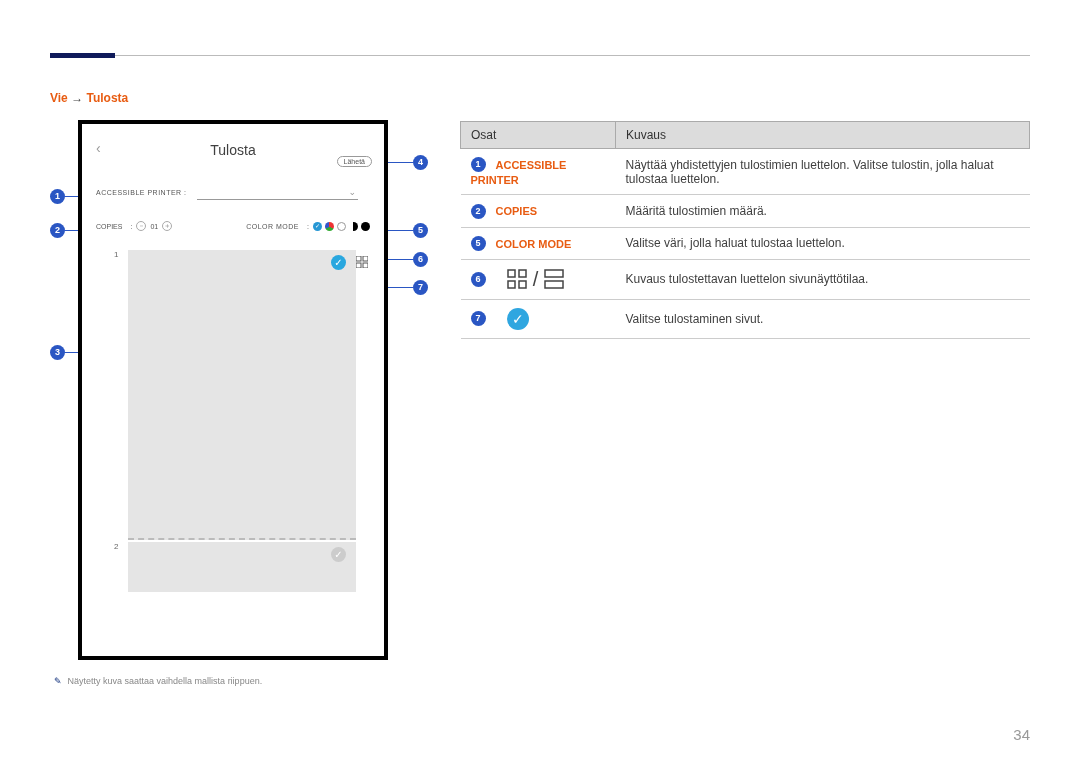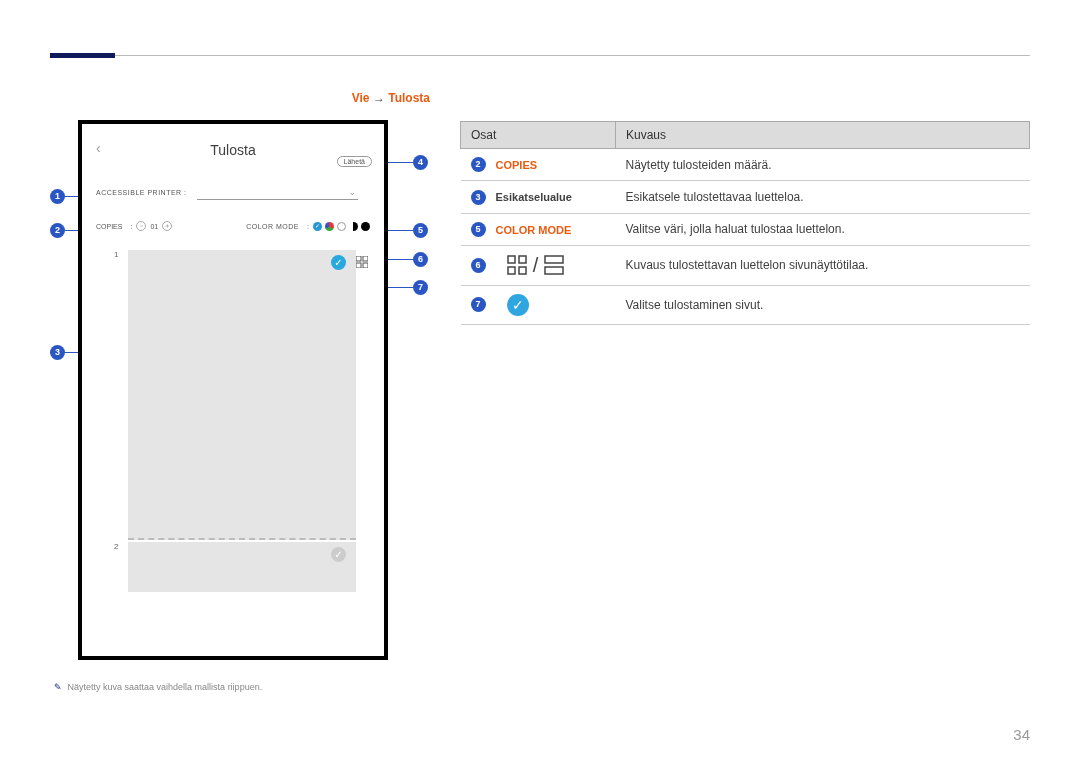--- a/index.html
+++ b/index.html
@@ -39,21 +39,20 @@
     flex-shrink: 0;
   }
   .right {
     flex: 1;
   }
   .breadcrumb {
     font-size: 12px;
     font-weight: bold;
     color: #e85c12;
     margin-bottom: 15px;
-    text-align: right;
   }
   .breadcrumb .arrow { color: #404040; }
   .device-wrap {
     position: relative;
     margin-left: 28px;
     width: 310px;
     height: 540px;
   }
   .device {
     border: 4px solid #000;
@@ -212,21 +211,21 @@
   }
   .lead {
     position: absolute;
     background: #2a56c3;
     height: 1px;
   }
   .lead-v { width: 1px; }
   .footnote {
     font-size: 9px;
     color: #888;
-    margin-top: 22px;
+    margin-top: 16px;
     margin-left: 4px;
   }
   .footnote .pencil { color: #0a2a78; margin-right: 6px;}
   
   table.parts {
     border-collapse: collapse;
     width: 100%;
     font-size: 12px;
     margin-top: 30px;
   }
@@ -383,26 +382,26 @@
     <div class="right">
       <table class="parts">
         <thead>
           <tr>
             <th>Osat</th>
             <th>Kuvaus</th>
           </tr>
         </thead>
         <tbody>
           <tr>
+            <td class="pcol"><span class="num-badge">1</span><span class="pname red">ACCESSIBLE PRINTER</span></td>
+            <td>Näyttää yhdistettyjen tulostimien luettelon. Valitse tulostin, jolla haluat tulostaa luettelon.</td>
+          </tr>
+          <tr>
             <td class="pcol"><span class="num-badge">2</span><span class="pname red">COPIES</span></td>
-            <td>Näytetty tulosteiden määrä.</td>
-          </tr>
-          <tr>
-            <td class="pcol"><span class="num-badge">3</span><span class="pname">Esikatselualue</span></td>
-            <td>Esikatsele tulostettavaa luetteloa.</td>
+            <td>Määritä tulostimien määrä.</td>
           </tr>
           <tr>
             <td class="pcol"><span class="num-badge">5</span><span class="pname red">COLOR MODE</span></td>
             <td>Valitse väri, jolla haluat tulostaa luettelon.</td>
           </tr>
           <tr>
             <td class="pcol icon-cell">
               <span class="num-badge">6</span>
               <span class="layout-icons">
                 <svg width="20" height="20" viewBox="0 0 20 20">

